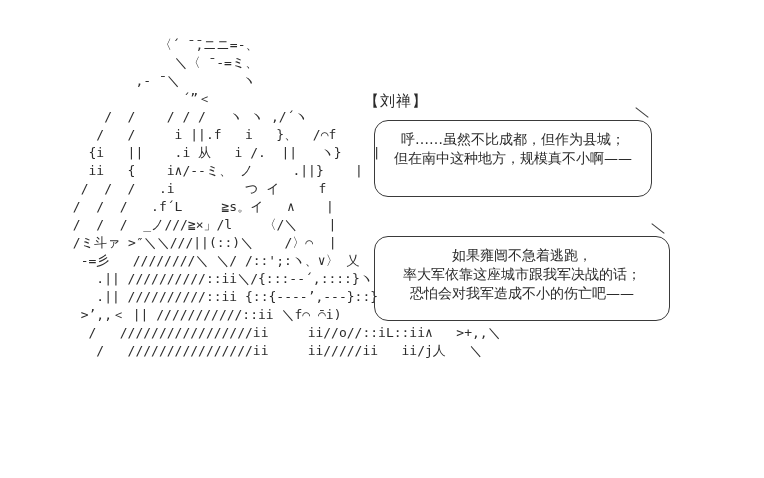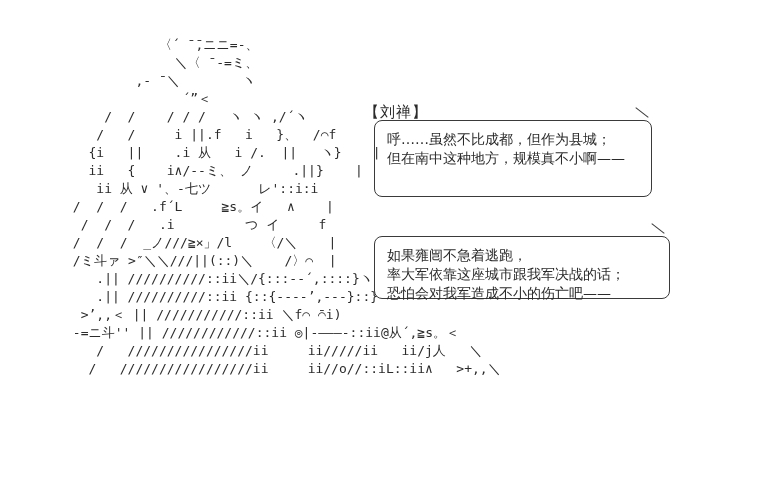--- a/index.html
+++ b/index.html
@@ -27,49 +27,50 @@
     margin-left: 39px;
   }
   .art-line {
     white-space: pre;
     height: 18px;
   }
   
   #name-label {
     position: absolute;
     left: 364px;
-    top: 103px;
+    top: 92px;
     color: var(--ink, #2b2b2b);
     font-size: 15px;
     letter-spacing: 1px;
     white-space: nowrap;
   }
   
   .bubble {
     position: absolute;
     border: 1.4px solid var(--line, #3a3a3a);
-    border-radius: 8px;
+    border-radius: 14px;
     background: transparent;
     color: var(--ink, #2b2b2b);
     padding: 9px 12px 8px 12px;
     box-sizing: border-box;
     font-size: 14px;
     line-height: 19px;
+    text-align: center;
   }
   #bubble-1 {
     left: 374px;
     top: 120px;
     width: 278px;
     height: 77px;
   }
   #bubble-2 {
     left: 374px;
     top: 236px;
     width: 296px;
-    height: 63px;
+    height: 85px;
   }
   .bubble .dialogue-line {
     white-space: nowrap;
   }
   
   .bubble-tail {
     position: absolute;
     width: 16px;
     height: 0;
     border-top: 1.4px solid var(--line, #3a3a3a);
@@ -85,31 +86,30 @@
 
   <div id="ascii-art">
     <div class="art-line">            〈´ ̄ ̄,ニニ=‐、</div>
     <div class="art-line">              ＼〈 ̄ ‐=ミ、</div>
     <div class="art-line">         ,‐ ̄ ＼        ヽ</div>
     <div class="art-line">               ´”＜</div>
     <div class="art-line">     /  /    / / /   ヽ ヽ ,/´ヽ</div>
     <div class="art-line">    /   /     i ||.f   i   }、  /⌒f</div>
     <div class="art-line">   {i   ||    .i 从   i /.  ||   ヽ}    |</div>
     <div class="art-line">   ii   {    i∧/‐-ミ、 ノ     .||}    |</div>
-    <div class="art-line">    ii 从 ∨ '、‐七ツ      レ'::i:i</div>
+    <div class="art-line">  /  /  /   .i         つ イ     f</div>
     <div class="art-line"> /  /  /   .f´L     ≧s。イ   ∧    |</div>
-    <div class="art-line">  /  /  /   .i         つ イ     f</div>
     <div class="art-line"> /  /  /  _ノ///≧×」/l    〈/＼    |</div>
     <div class="art-line"> /ミ斗ァ &gt;″＼＼///||(::)＼    /〉⌒  |</div>
+    <div class="art-line">  -=彡   ////////＼ ＼/ /::';:ヽ、∨〉 乂</div>
     <div class="art-line">    .|| //////////::ii＼/{:::‐‐´,::::}ヽ</div>
     <div class="art-line">    .|| //////////::ii {::{‐‐‐‐’,‐‐‐}::}</div>
     <div class="art-line">  &gt;’,,＜ || ///////////::ii ＼f⌒ ̄⌒i)</div>
-    <div class="art-line"> -=ニ斗'' || ////////////::ii ◎|‐———‐::ii@从´,≧s。＜</div>
+    <div class="art-line">   /   /////////////////ii     ii//o//::iL::ii∧   &gt;+,,＼</div>
     <div class="art-line">    /   ////////////////ii     ii/////ii   ii/j人   ＼</div>
-    <div class="art-line">   /   /////////////////ii     ii//o//::iL::ii∧   &gt;+,,＼</div>
   </div>
 
   <div id="name-label">【刘禅】</div>
 
   <div class="bubble-tail" id="tail-1"></div>
   <div class="bubble" id="bubble-1">
     <div class="dialogue-line">呼……虽然不比成都，但作为县城；</div>
     <div class="dialogue-line">但在南中这种地方，规模真不小啊——</div>
   </div>
 

